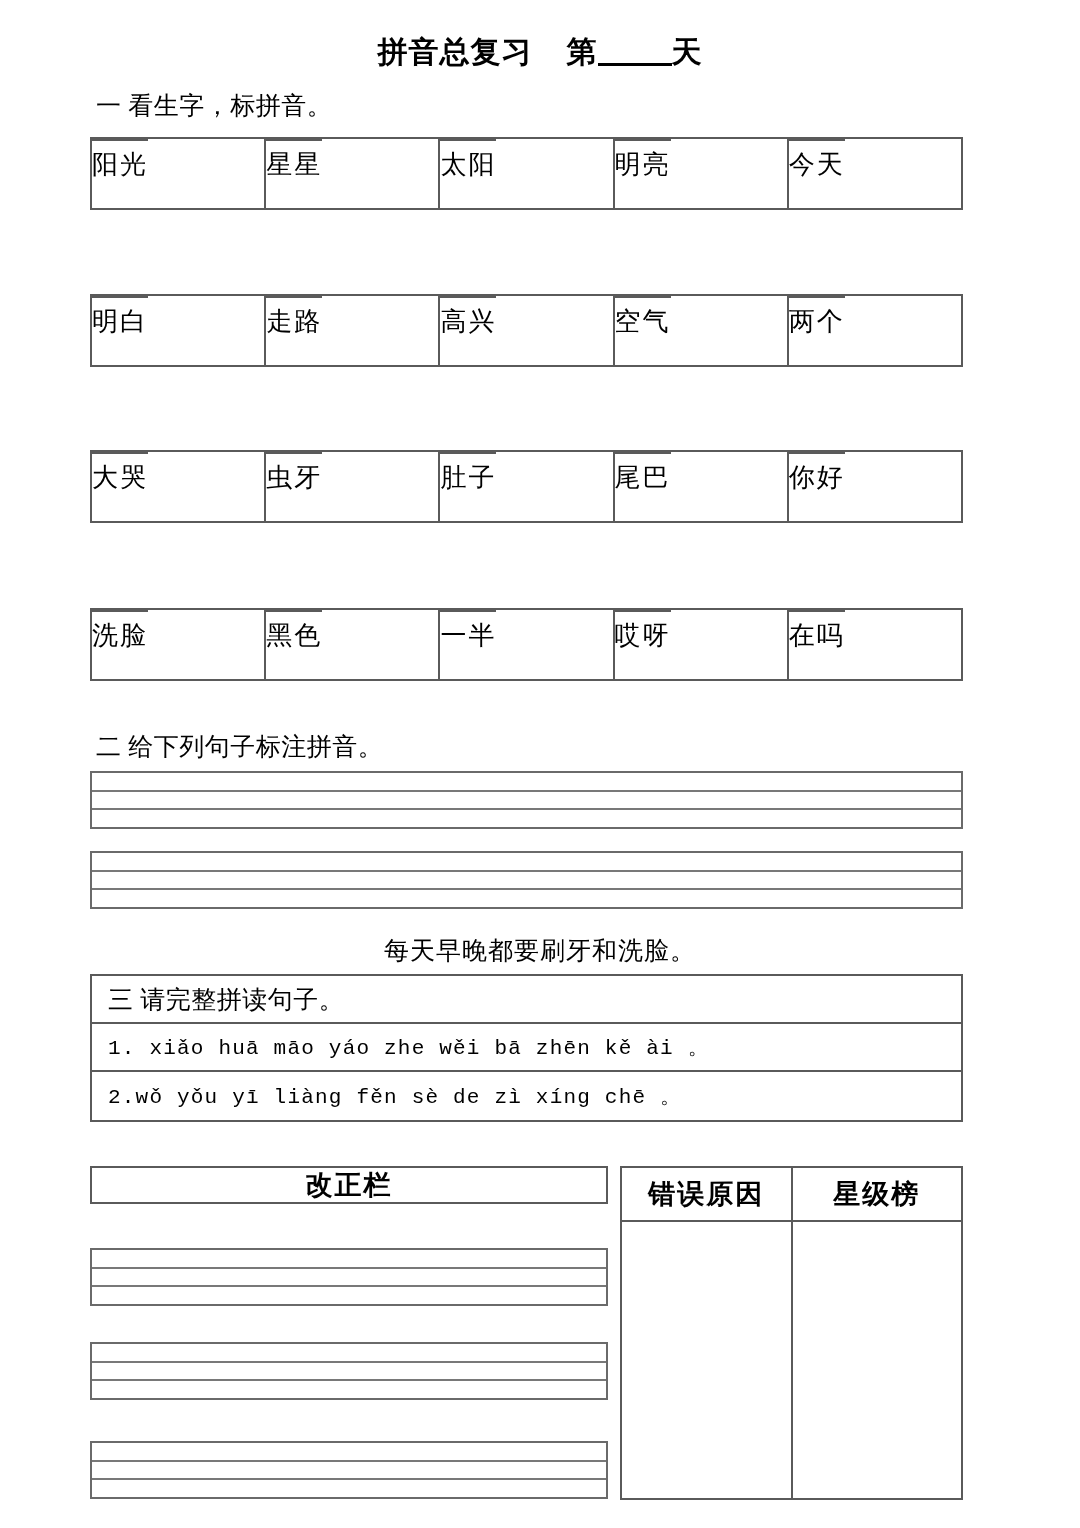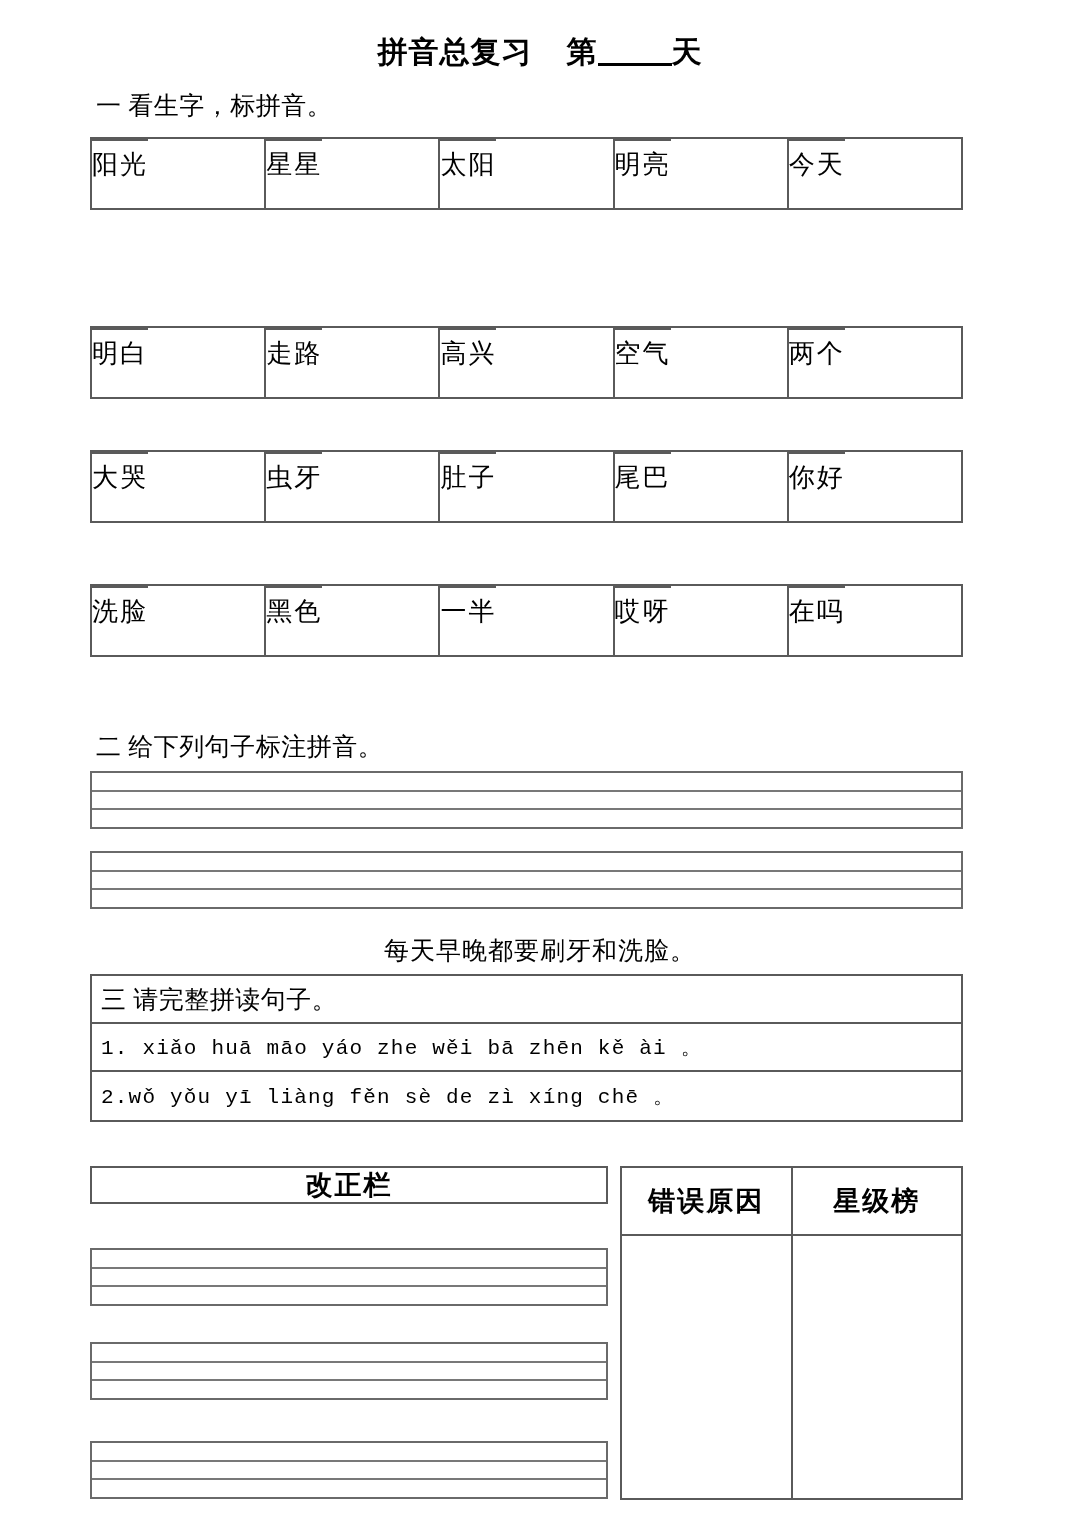--- a/index.html
+++ b/index.html
@@ -132,21 +132,21 @@
     left: 90px;
     top: 974px;
     width: 873px;
     border: 2px solid #5a5a5a;
   }
   .read-row {
     border-bottom: 2px solid #5a5a5a;
     height: 48px;
     display: flex;
     align-items: center;
-    padding-left: 9px;
+    padding-left: 16px;
   }
   .read-row:last-child { border-bottom: none; }
   .read-row.heading {
     font-size: 25px;
     letter-spacing: 0.5px;
     white-space: pre;
   }
   .read-row.pinyin {
     font-family: "Liberation Mono", "DejaVu Sans Mono", monospace;
     font-size: 21px;
@@ -190,21 +190,21 @@
     left: 620px;
     top: 1166px;
     width: 343px;
     height: 334px;
     border: 2px solid #5a5a5a;
     display: flex;
     flex-direction: column;
   }
   .right-head {
     display: flex;
-    height: 68px;
+    height: 54px;
     border-bottom: 2px solid #5a5a5a;
   }
   .right-body {
     display: flex;
     flex: 1 1 auto;
   }
   .right-cell {
     flex: 1 1 0;
     border-right: 2px solid #5a5a5a;
     display: flex;
@@ -261,21 +261,21 @@
     <div class="word-col">
       <div class="pinyin-grid">
           <span class="gline l1"></span>
           <span class="gline l2"></span>
           <span class="gline l3"></span>
         </div>
       <div class="word-cell">今天</div>
     </div>
   </div>
 
-  <div class="word-block" id="wb1" style="top:294px;margin-top:32px;">
+  <div class="word-block" id="wb1" style="top:294px;">
     <div class="word-col">
       <div class="pinyin-grid">
           <span class="gline l1"></span>
           <span class="gline l2"></span>
           <span class="gline l3"></span>
         </div>
       <div class="word-cell">明白</div>
     </div>
     <div class="word-col">
       <div class="pinyin-grid">
@@ -347,21 +347,21 @@
     <div class="word-col">
       <div class="pinyin-grid">
           <span class="gline l1"></span>
           <span class="gline l2"></span>
           <span class="gline l3"></span>
         </div>
       <div class="word-cell">你好</div>
     </div>
   </div>
 
-  <div class="word-block" id="wb3" style="top:584px;">
+  <div class="word-block" id="wb3" style="top:608px;">
     <div class="word-col">
       <div class="pinyin-grid">
           <span class="gline l1"></span>
           <span class="gline l2"></span>
           <span class="gline l3"></span>
         </div>
       <div class="word-cell">洗脸</div>
     </div>
     <div class="word-col">
       <div class="pinyin-grid">

